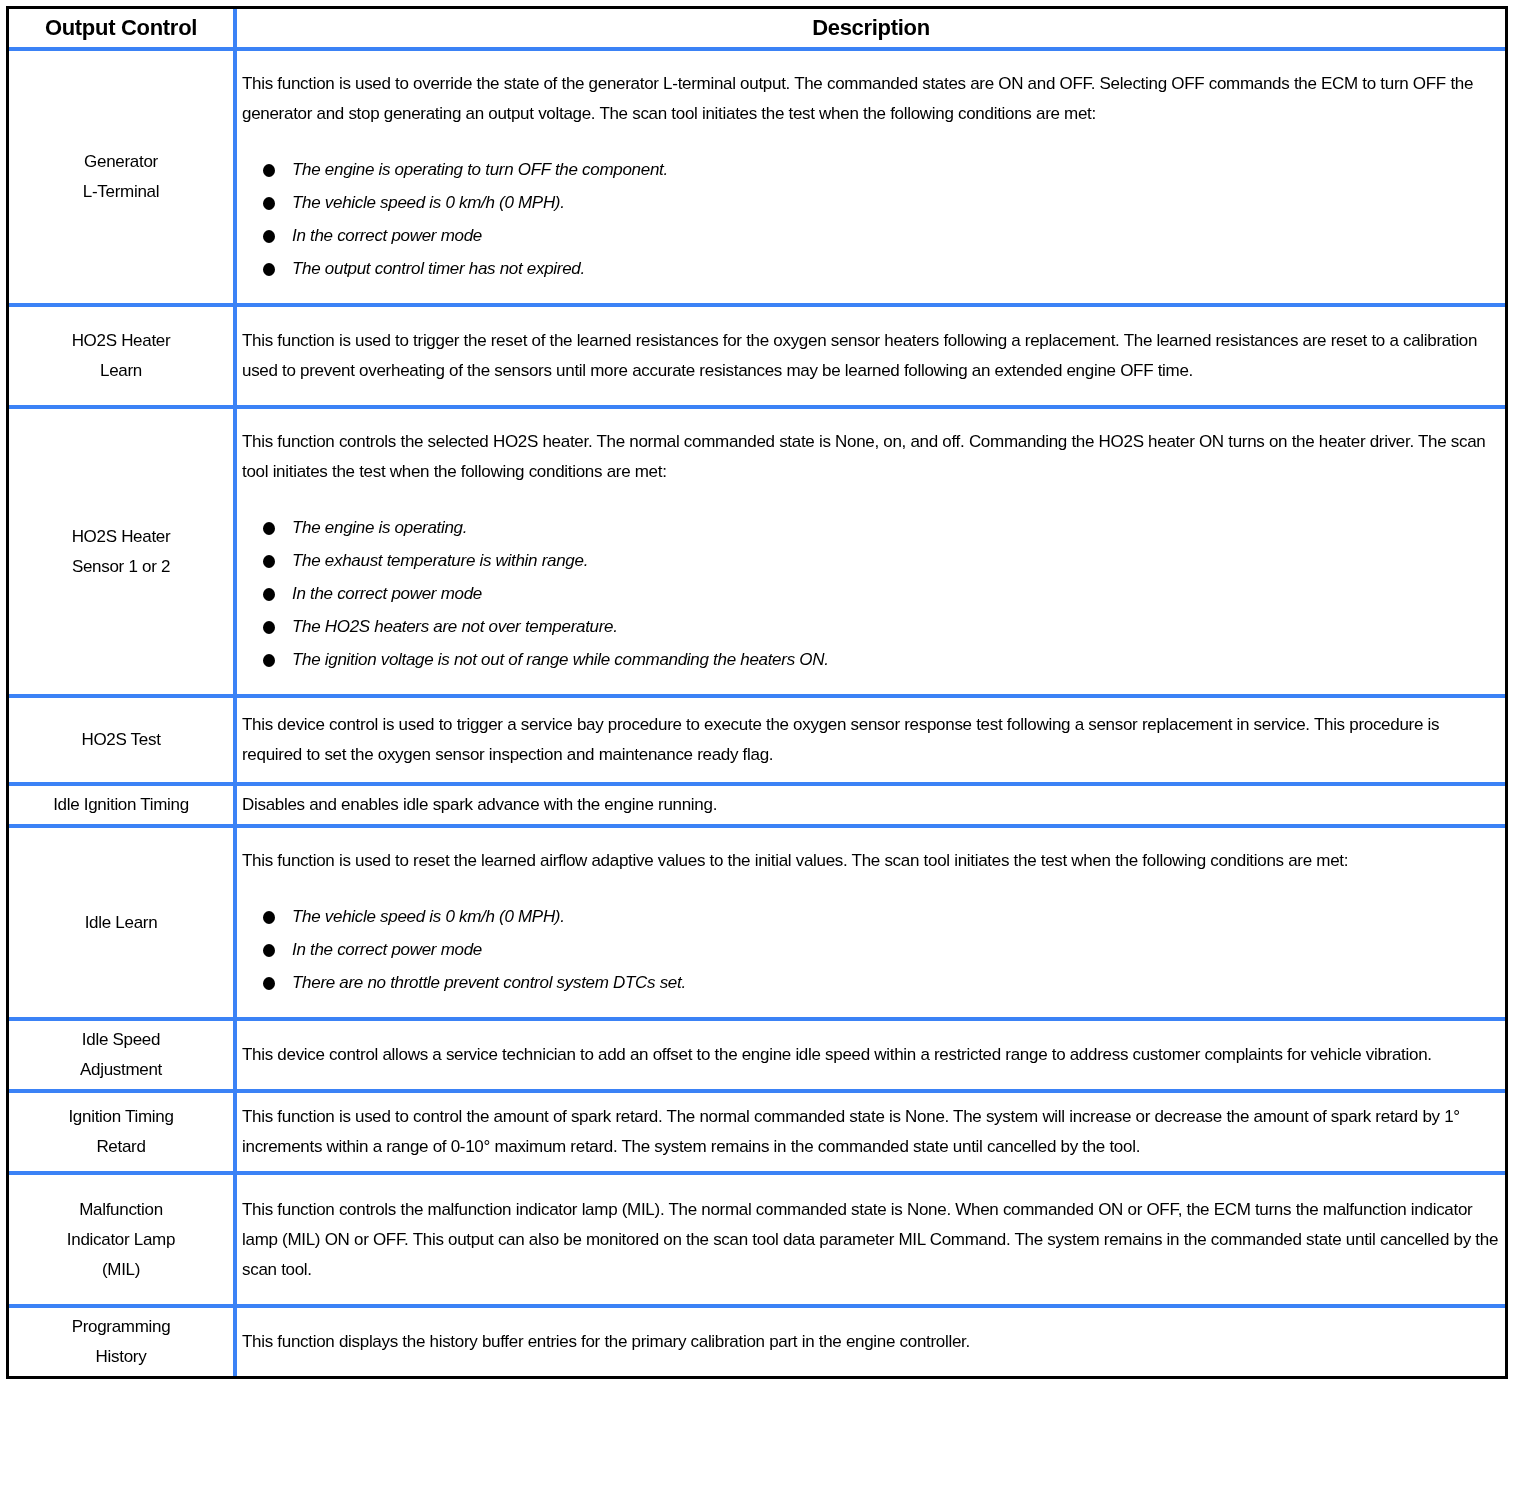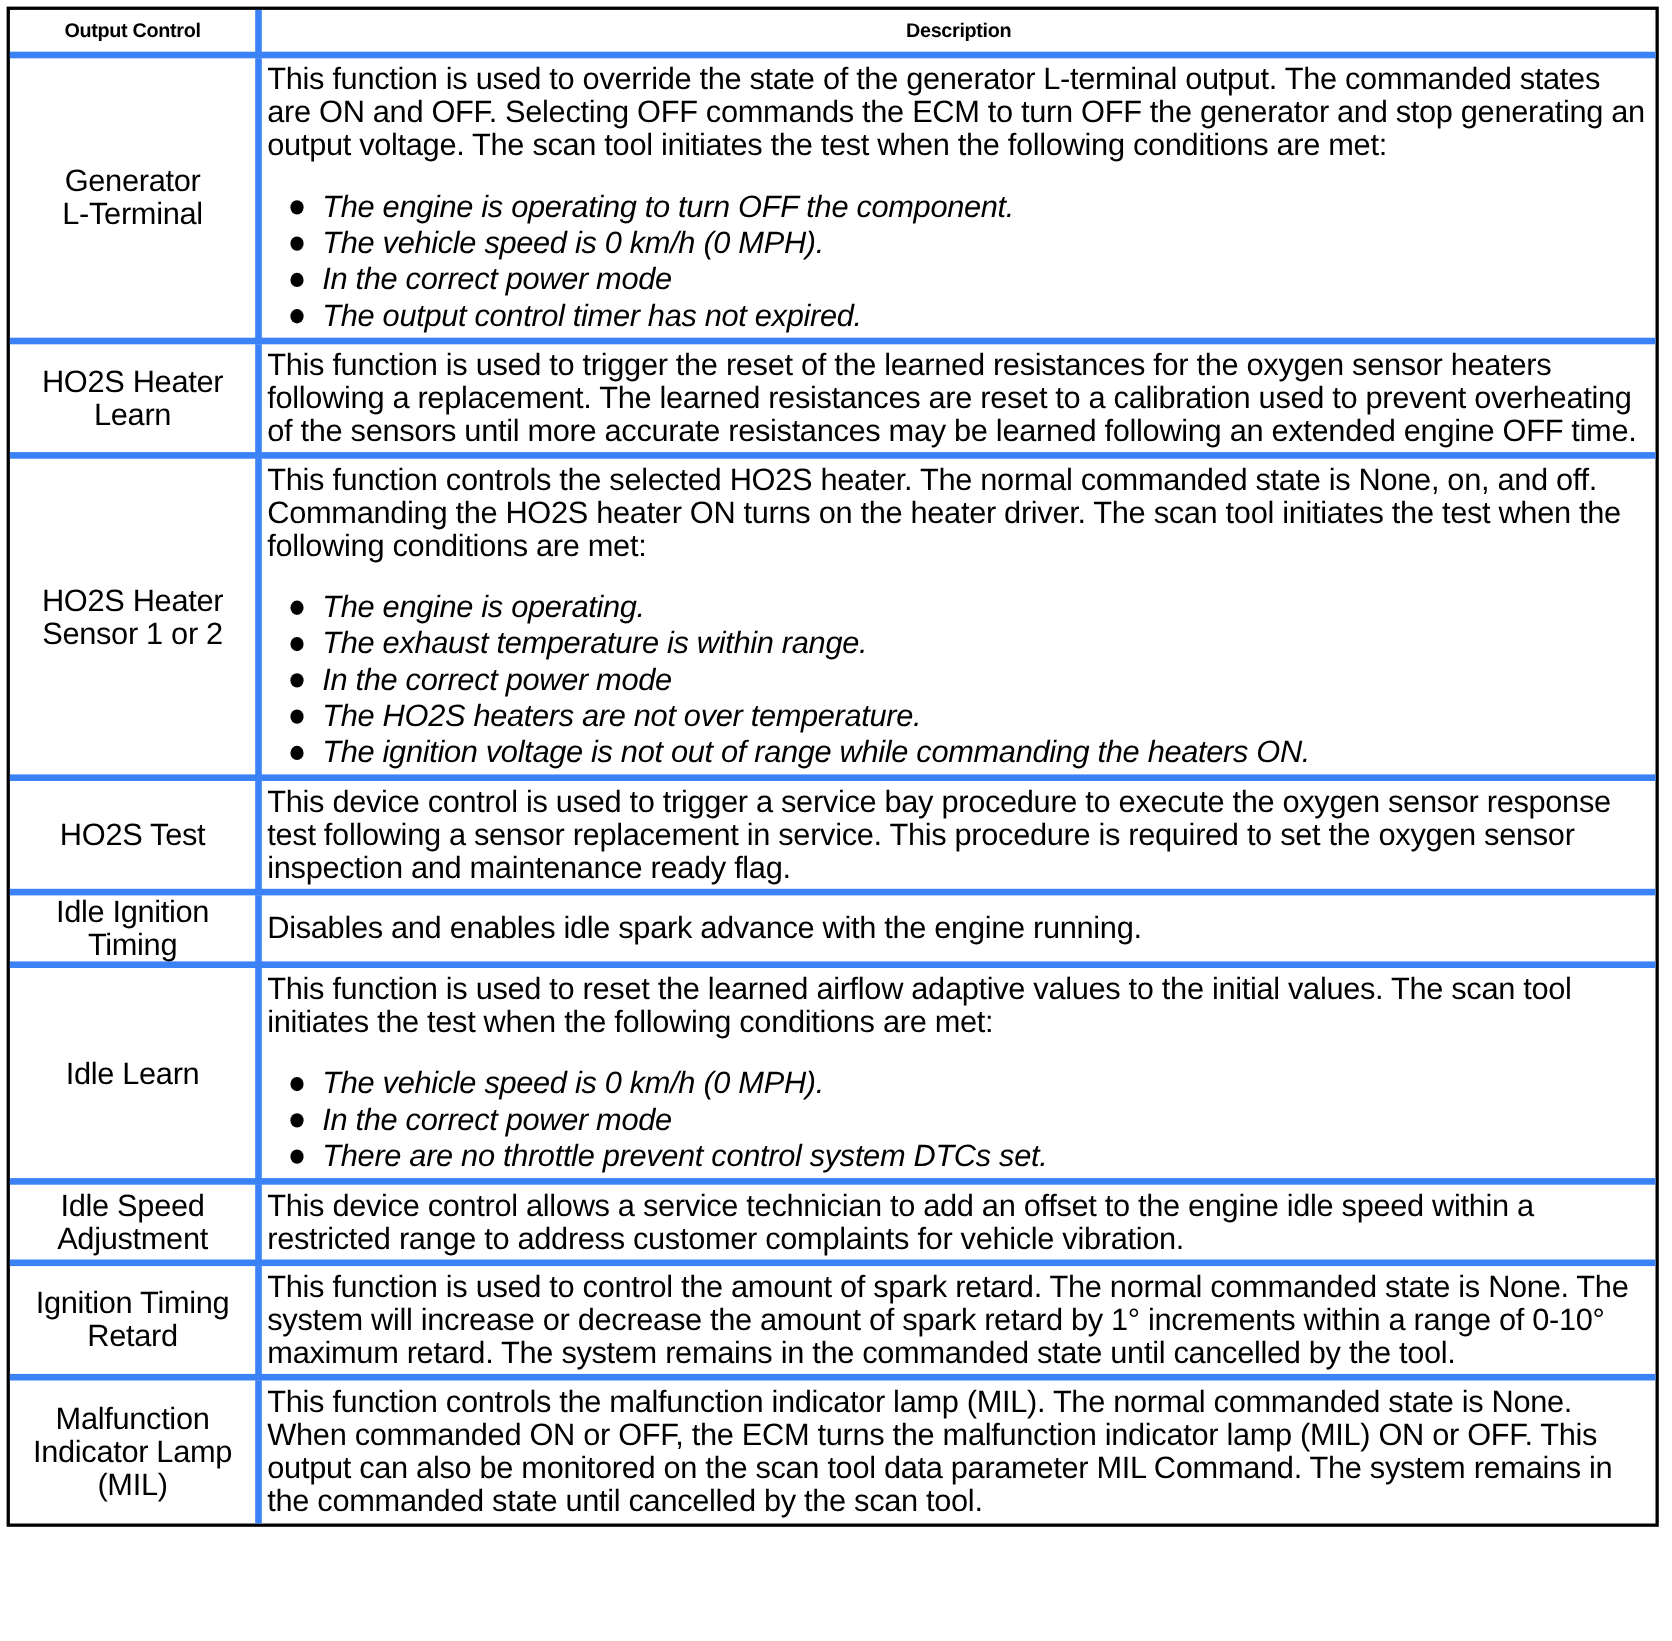--- a/index.html
+++ b/index.html
@@ -24,36 +24,36 @@
       border: 3px solid #000;
     }
     table {
       border-collapse: collapse;
       width: 100%;
       table-layout: fixed;
     }
     col.c1 { width: 226px; }
     col.c2 { width: auto; }
     th, td {
-      border: 6px solid #3b82f6;
+      border: 4px solid #3b82f6;
       vertical-align: middle;
-      font-size: 28px;
+      font-size: 17px;
       line-height: 30px;
       letter-spacing: -0.3px;
       padding: 0;
     }
     table tr:first-child th { border-top: none; }
     table tr th:first-child, table tr td:first-child { border-left: none; }
     table tr th:last-child, table tr td:last-child { border-right: none; }
     table tr:last-child td { border-bottom: none; }
     th {
       font-weight: bold;
       text-align: center;
       height: 38px;
-      font-size: 18px;
+      font-size: 22px;
     }
     td.name {
       padding: 0 4px 0 4px;
       text-align: center;
     }
     td.desc {
       padding: 4px 6px 4px 5px;
     }
     .para { margin: 0; }
     ul.bullets {
@@ -194,15 +194,24 @@
           <span>Malfunction</span><br>
           <span>Indicator Lamp</span><br>
           <span>(MIL)</span>
         </td>
         <td class="desc">
           <p class="para">This function controls the malfunction indicator lamp (MIL). The normal commanded state is None. When commanded ON or OFF, the ECM turns the malfunction indicator lamp (MIL) ON or OFF. This output can also be monitored on the scan tool data parameter MIL Command. The system remains in the commanded state until cancelled by the scan tool.</p>
         </td>
       </tr>
 
 
+      <tr style="height:70px">
+        <td class="name">
+          <span>Programming</span><br>
+          <span>History</span>
+        </td>
+        <td class="desc">
+          <p class="para">This function displays the history buffer entries for the primary calibration part in the engine controller.</p>
+        </td>
+      </tr>
     </tbody>
   </table>
 </div>
 
 </body></html>

